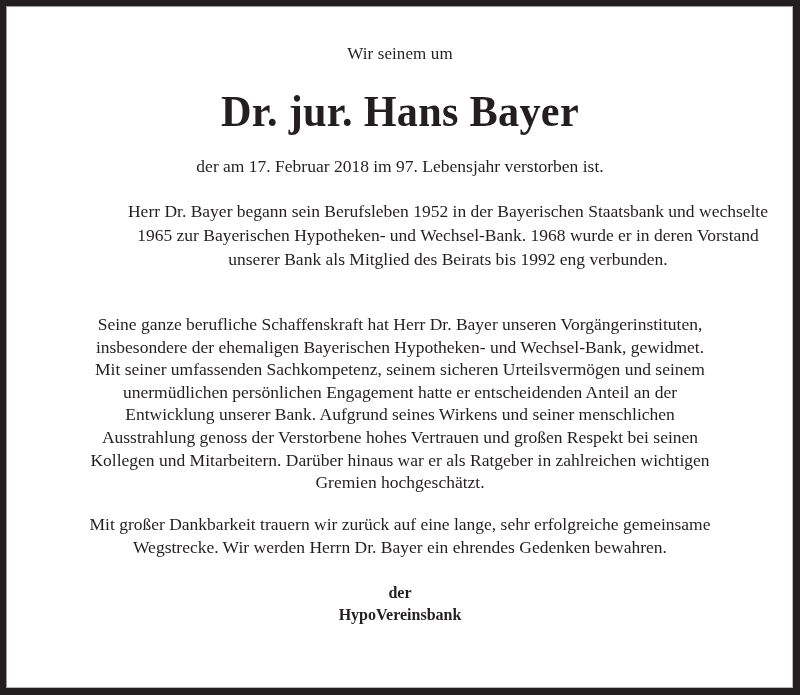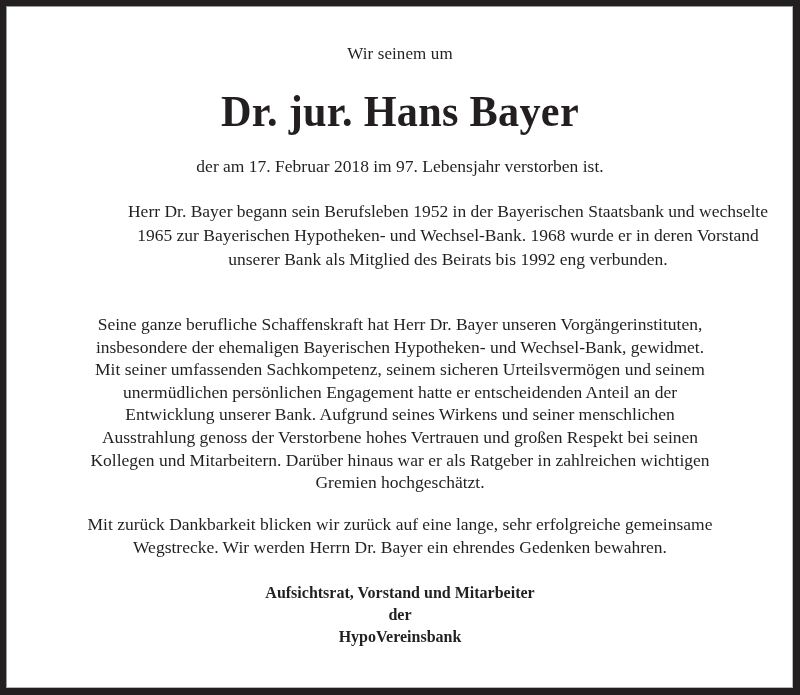--- a/index.html
+++ b/index.html
@@ -113,22 +113,21 @@
     <span class="pl">insbesondere der ehemaligen Bayerischen Hypotheken- und Wechsel-Bank, gewidmet.</span>
     <span class="pl">Mit seiner umfassenden Sachkompetenz, seinem sicheren Urteilsvermögen und seinem</span>
     <span class="pl">unermüdlichen persönlichen Engagement hatte er entscheidenden Anteil an der</span>
     <span class="pl">Entwicklung unserer Bank. Aufgrund seines Wirkens und seiner menschlichen</span>
     <span class="pl">Ausstrahlung genoss der Verstorbene hohes Vertrauen und großen Respekt bei seinen</span>
     <span class="pl">Kollegen und Mitarbeitern. Darüber hinaus war er als Ratgeber in zahlreichen wichtigen</span>
     <span class="pl">Gremien hochgeschätzt.</span>
   </div>
 
   <div class="para p3">
-    <span class="pl">Mit zurück Dankbarkeit blicken wir zurück auf eine lange, sehr erfolgreiche gemeinsame</span>
+    <span class="pl">Mit großer Dankbarkeit trauern wir zurück auf eine lange, sehr erfolgreiche gemeinsame</span>
     <span class="pl">Wegstrecke. Wir werden Herrn Dr. Bayer ein ehrendes Gedenken bewahren.</span>
   </div>
 
   <div class="sig">
-    <span class="sl">Aufsichtsrat, Vorstand und Mitarbeiter</span>
     <span class="sl">der</span>
     <span class="sl">HypoVereinsbank</span>
   </div>
 </div>
 
 </body></html>

